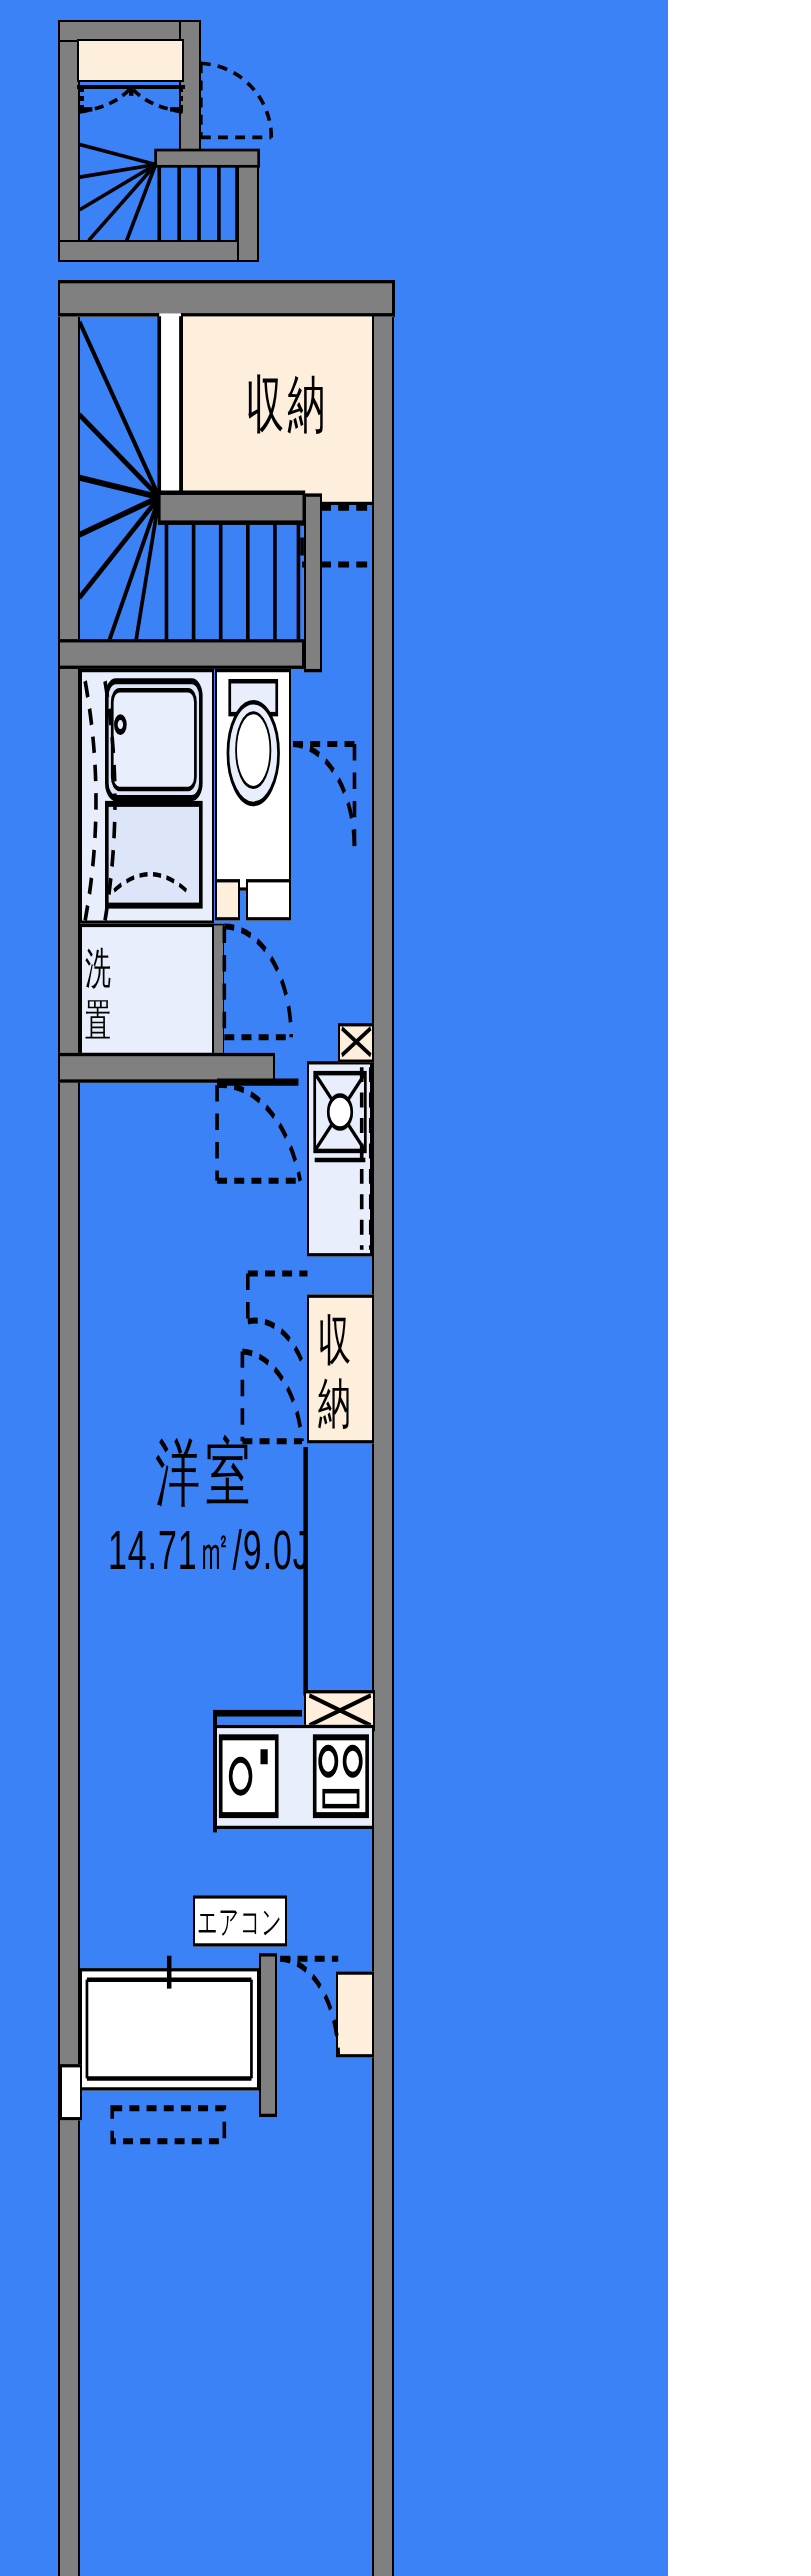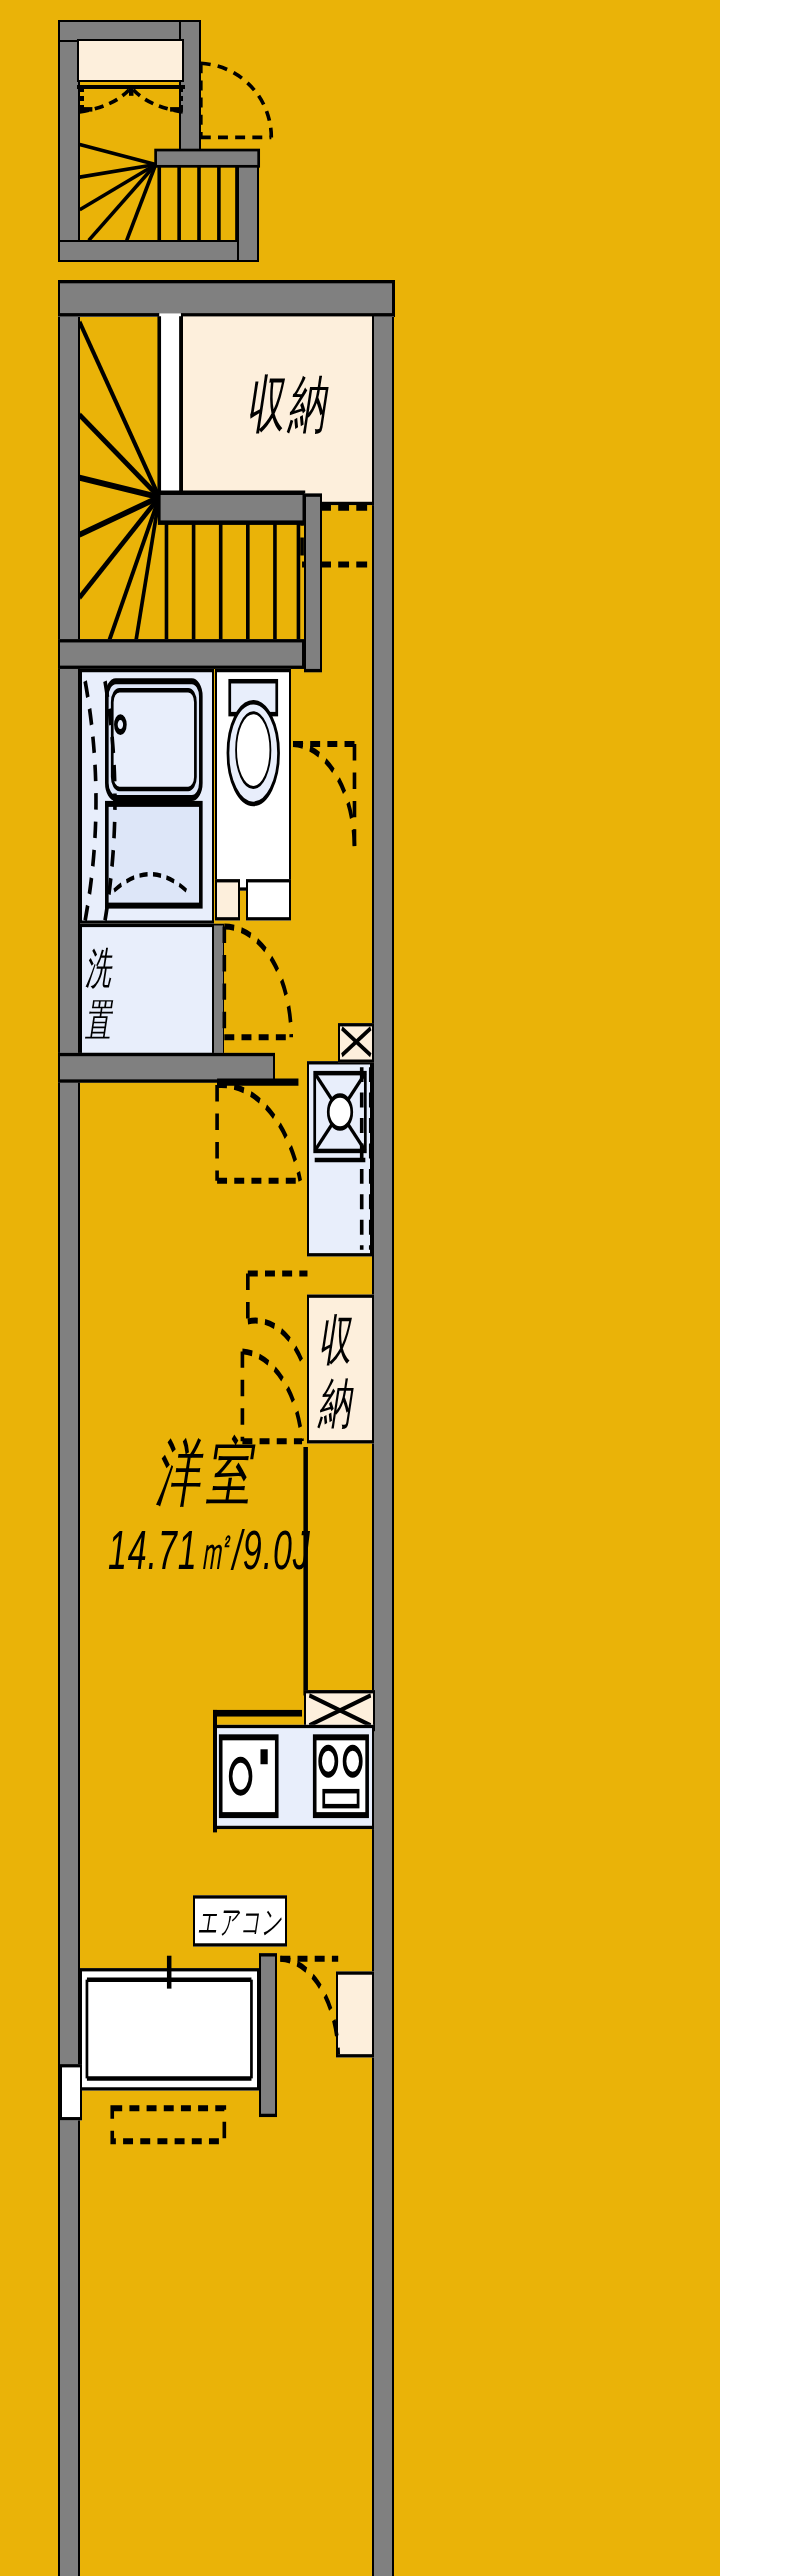--- a/index.html
+++ b/index.html
@@ -1,25 +1,24 @@
 <!DOCTYPE html>
 <html style="font-size:14.5px"><head>
 <meta charset="utf-8">
 <style>
   * { box-sizing: border-box; }
   html, body { margin:0; padding:0; background:#ffffff; }
   body { font-family:"Liberation Sans", sans-serif; }
 
   #plan {
     position: relative;
-    width: 720px;
+    width: 668px;
     height: 2576px;
-    background: #eab308;
+    background: #3b82f6;
     overflow: hidden;
-    font-style: italic;
   }
 
   
   .wall      { position:absolute; background:#808080; border:2.7px solid #000; }
   .wallthin  { position:absolute; background:#808080; border:1.8px solid #000; }
   .room      { position:absolute; background:#ffffff; }
   .closet    { position:absolute; background:#fdefdc; border:2.7px solid #000; }
   .wet       { position:absolute; background:#e8eefb; border:1.8px solid #000; }
   .hline     { position:absolute; height:2.7px; background:#000; }
   .vline     { position:absolute; width:2.7px; background:#000; }

